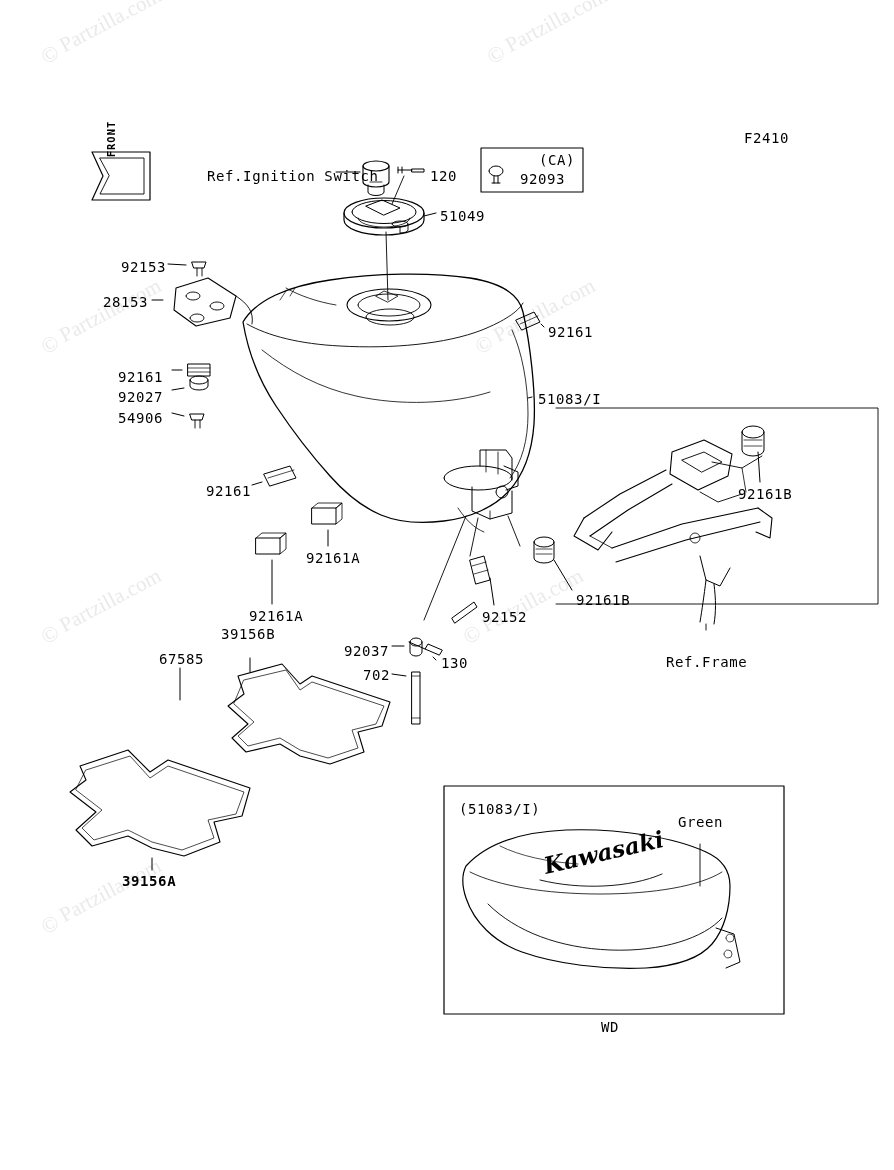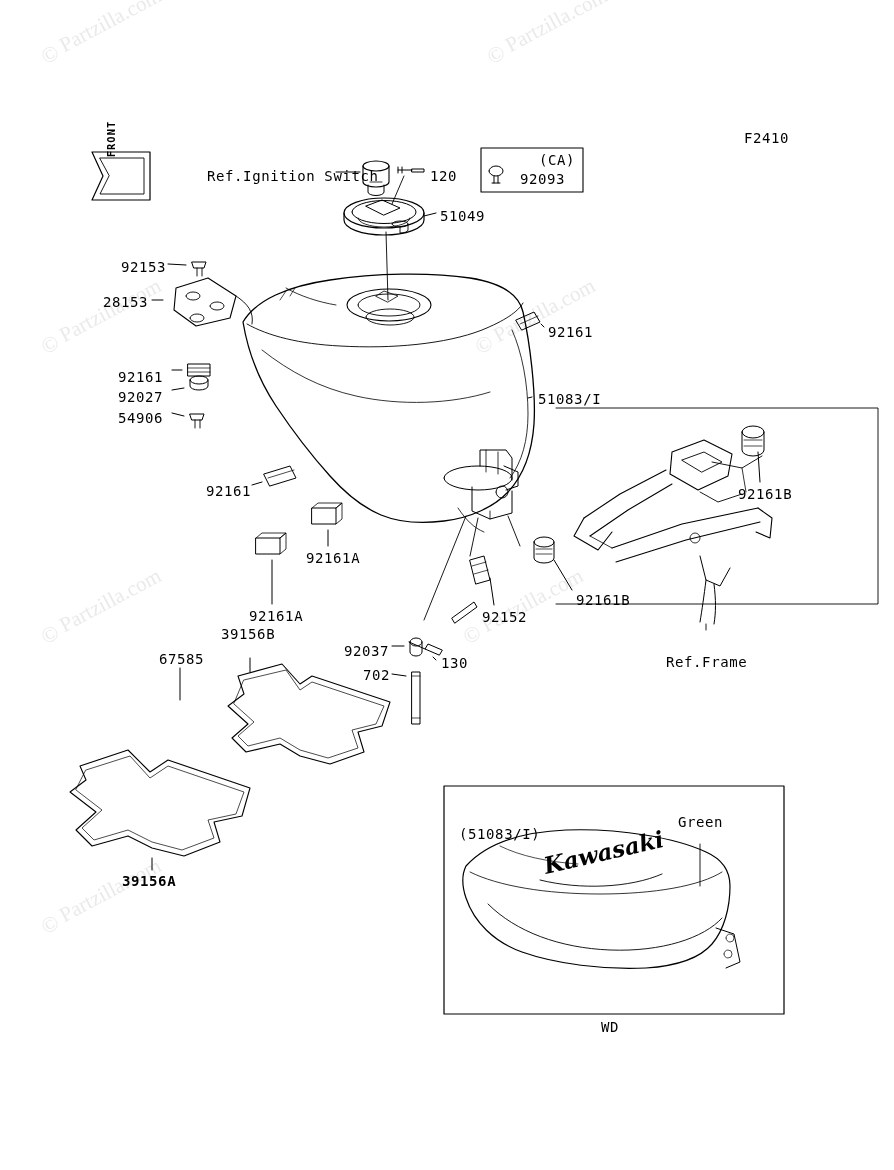--- a/index.html
+++ b/index.html
@@ -294,17 +294,17 @@
   <div class="lbl" style="left:576px; top:592px;">92161B</div>
   <div class="lbl" style="left:482px; top:609px;">92152</div>
   <div class="lbl" style="left:666px; top:632px;margin-top:22px;">Ref.Frame</div>
   <div class="lbl" style="left:344px; top:643px;">92037</div>
   <div class="lbl" style="left:441px; top:655px;">130</div>
   <div class="lbl" style="left:363px; top:667px;">702</div>
   <div class="lbl" style="left:221px; top:626px;">39156B</div>
   <div class="lbl" style="left:159px; top:651px;">67585</div>
   <div class="lbl" style="left:122px; top:873px;font-weight:bold;">39156A</div>
 
-  <div class="lbl" style="left:459px; top:826px;text-align:center;">(51083/I)</div>
+  <div class="lbl" style="left:459px; top:801px;text-align:center;">(51083/I)</div>
   <div class="lbl" style="left:678px; top:814px;">Green</div>
   <div class="lbl" style="left:601px; top:1019px;">WD</div>
 
 </div>
 
 </body></html>

